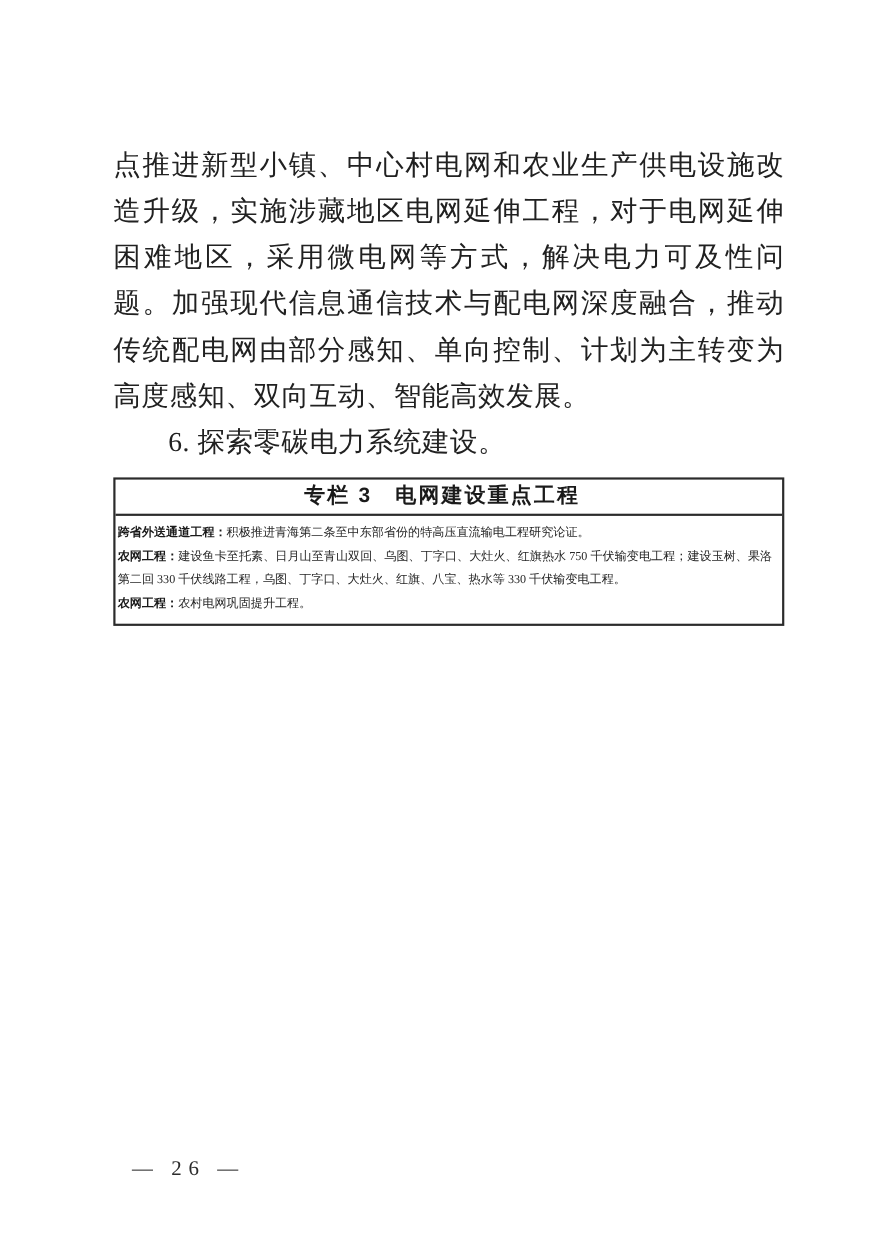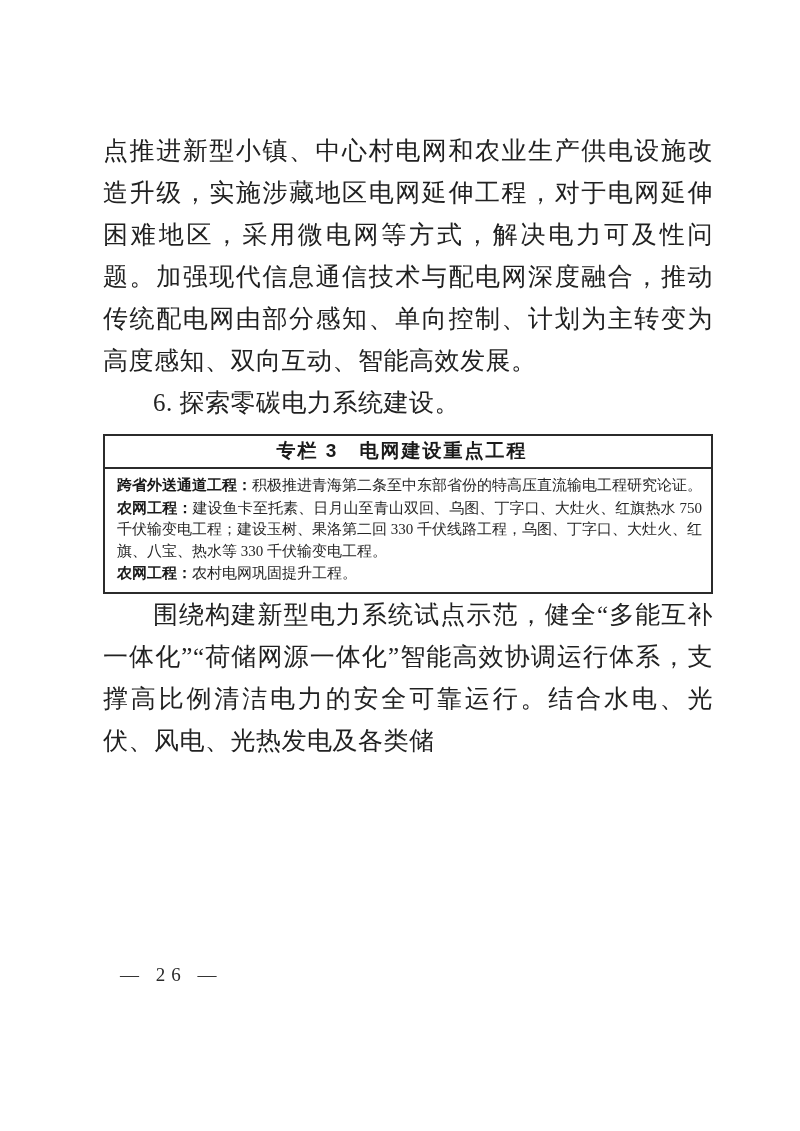--- a/index.html
+++ b/index.html
@@ -38,39 +38,39 @@
     font-weight: bold;
     font-size: 19px;
     line-height: 28px;
     padding: 1px 12px 2px 0;
     border-bottom: 2px solid #2b2b2b;
     font-family: "Liberation Sans", "DejaVu Sans", sans-serif;
     letter-spacing: 2px;
     color: #1a1a1a;
   }
   .box-body {
-    padding: 5px 9px 7px 12px;
-    font-size: 15px;
+    padding: 5px 9px 7px 2px;
+    font-size: 11px;
     line-height: 21.5px;
     text-align: justify;
     text-align-last: left;
     word-break: break-all;
     color: #262626;
   }
   .box-item { margin: 0; }
   .box-item .label {
     font-weight: bold;
     font-family: "Liberation Sans", "DejaVu Sans", sans-serif;
     color: #1a1a1a;
   }
   .after-box { margin-top: 19px; }
   .page-number {
     position: absolute;
     left: 120px;
-    top: 964px;
+    top: 1052px;
     font-size: 19px;
     letter-spacing: 6px;
     color: #2b2b2b;
   }
 </style>
 </head>
 <body>
 
 <div class="page">
 
@@ -82,17 +82,16 @@
   <div class="box">
     <div class="box-title">专栏 3　电网建设重点工程</div>
     <div class="box-body">
       <div class="box-item"><span class="label">跨省外送通道工程：</span><span>积极推进青海第二条至中东部省份的特高压直流输电工程研究论证。</span></div>
       <div class="box-item"><span class="label">农网工程：</span><span>建设鱼卡至托素、日月山至青山双回、乌图、丁字口、大灶火、红旗热水 750 千伏输变电工程；建设玉树、果洛第二回 330 千伏线路工程，乌图、丁字口、大灶火、红旗、八宝、热水等 330 千伏输变电工程。</span></div>
       <div class="box-item"><span class="label">农网工程：</span><span>农村电网巩固提升工程。</span></div>
     </div>
   </div>
 
 
-  <p class="para indent">围绕构建新型电力系统试点示范，健全“多能互补一体化”“荷储网源一体化”智能高效协调运行体系，支撑高比例清洁电力的安全可靠运行。结合水电、光伏、风电、光热发电及各类储</p>
 
 </div>
 
 <div class="page-number">— 26 —</div>
 
 </body></html>

